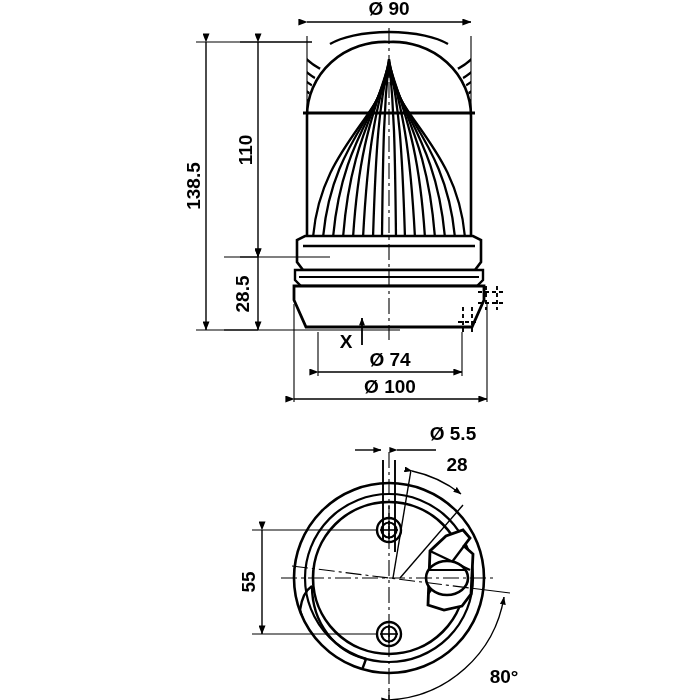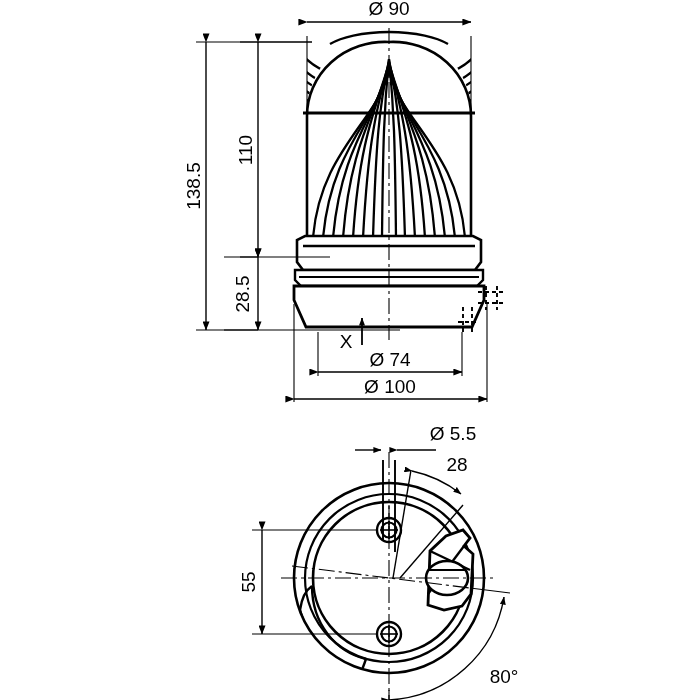--- a/index.html
+++ b/index.html
@@ -1,18 +1,18 @@
 <!DOCTYPE html>
 <html><head>
 <meta charset="utf-8">
 <style>
   html,body{margin:0;padding:0;background:#ffffff;}
   body{width:700px;height:700px;overflow:hidden;
        font-family:"Liberation Sans","DejaVu Sans",sans-serif;}
-  #sheet{position:relative;width:700px;height:700px;background:#fff;}
+  #sheet{position:relative;width:700px;height:700px;background:#fff;font-weight:bold;}
   svg{display:block;}
   text{font-family:"Liberation Sans","DejaVu Sans",sans-serif;fill:#000;}
 </style>
 </head>
 <body>
 
 <div id="sheet">
 <svg width="700" height="700" viewBox="0 0 700 700">
 
   <defs>

